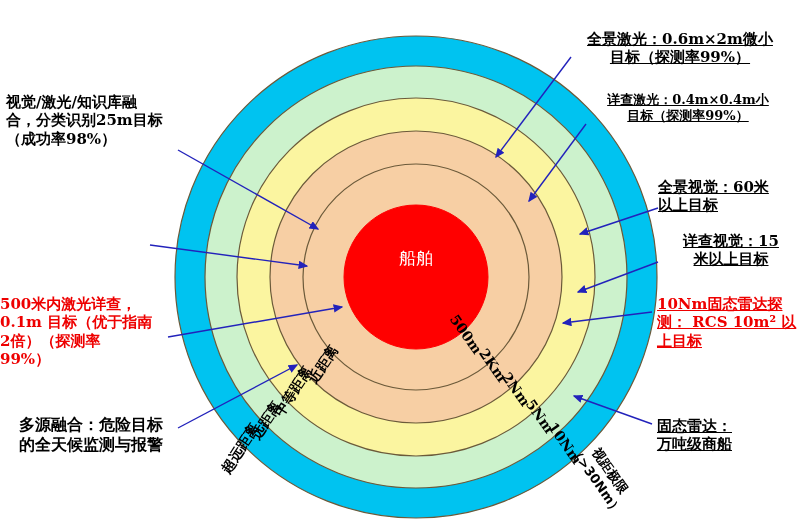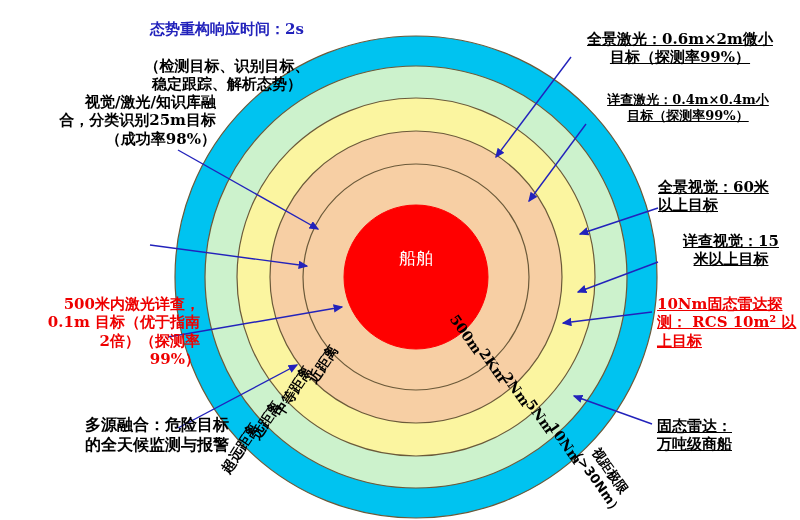--- a/index.html
+++ b/index.html
@@ -32,21 +32,21 @@
     font-family: "DejaVu Serif", "Liberation Serif", serif;
     font-weight: bold;
     line-height: 1.22;
     white-space: pre-line;
     color: #000000;
   }
   .ann.red  { color: #ee0000; }
   .ann.black { color: #000000; }
 
   .center-ann { text-align: center; }
-  .left-ann   { text-align: right; }
+  .left-ann   { text-align: left; }
   .right-ann  { text-align: left; text-decoration: underline; }
 
   
   #title-block {
     left: 82px; top: 2px;
     width: 290px;
     font-size: 15px;
     text-align: center;
   }
   #title-block .t1 { color: #2222bb; display:block; }
@@ -186,25 +186,20 @@
     <g stroke="#2222bb" stroke-width="1.4" fill="none" marker-end="url(#arrowhead)">
       <line x1="571" y1="57" x2="496" y2="157"></line>
       <line x1="586" y1="124" x2="529" y2="201"></line>
       <line x1="658" y1="208" x2="580" y2="234"></line>
       <line x1="658" y1="262" x2="578" y2="292"></line>
       <line x1="652" y1="312" x2="563" y2="323"></line>
       <line x1="652" y1="424" x2="574" y2="396"></line>
     </g>
   </svg>
 
-  <div class="ann center-ann" id="title-block">
-    <span class="t1">态势重构响应时间：2s</span>
-    <span class="t2">（检测目标、识别目标、
-稳定跟踪、解析态势）</span>
-  </div>
 
   <div class="ann left-ann black" id="ann-fusion-recog">视觉/激光/知识库融
 合，分类识别25m目标
 （成功率98%）</div>
 
 
   <div class="ann left-ann red" id="ann-laser-500">500米内激光详查，
 0.1m 目标（优于指南
 2倍）（探测率
 99%）</div>

